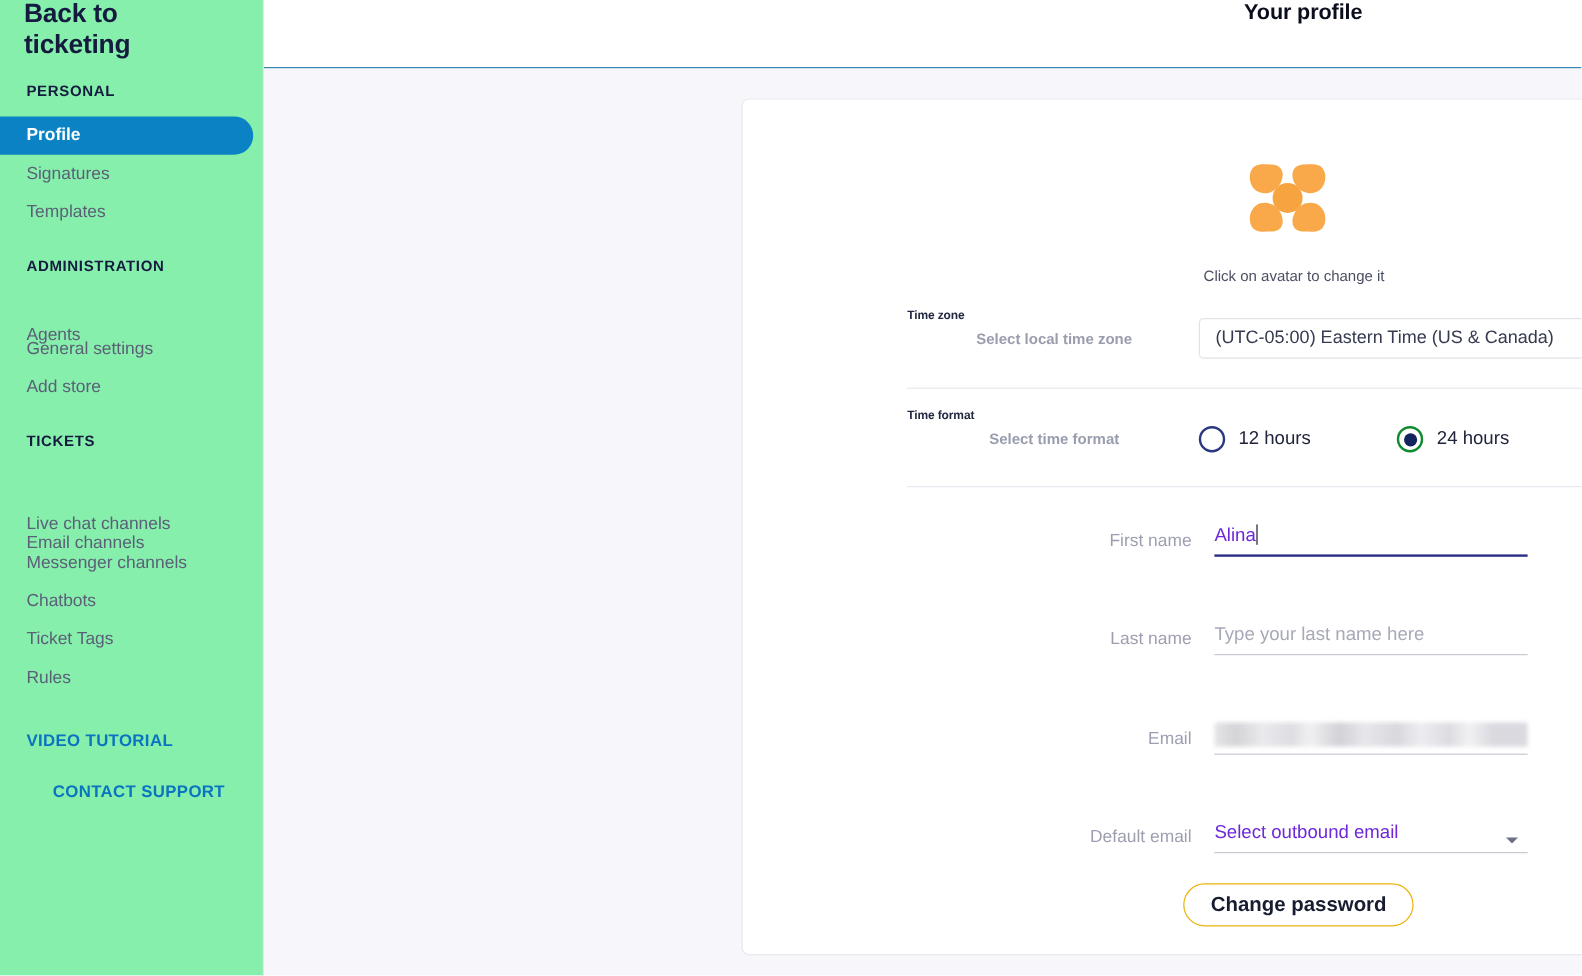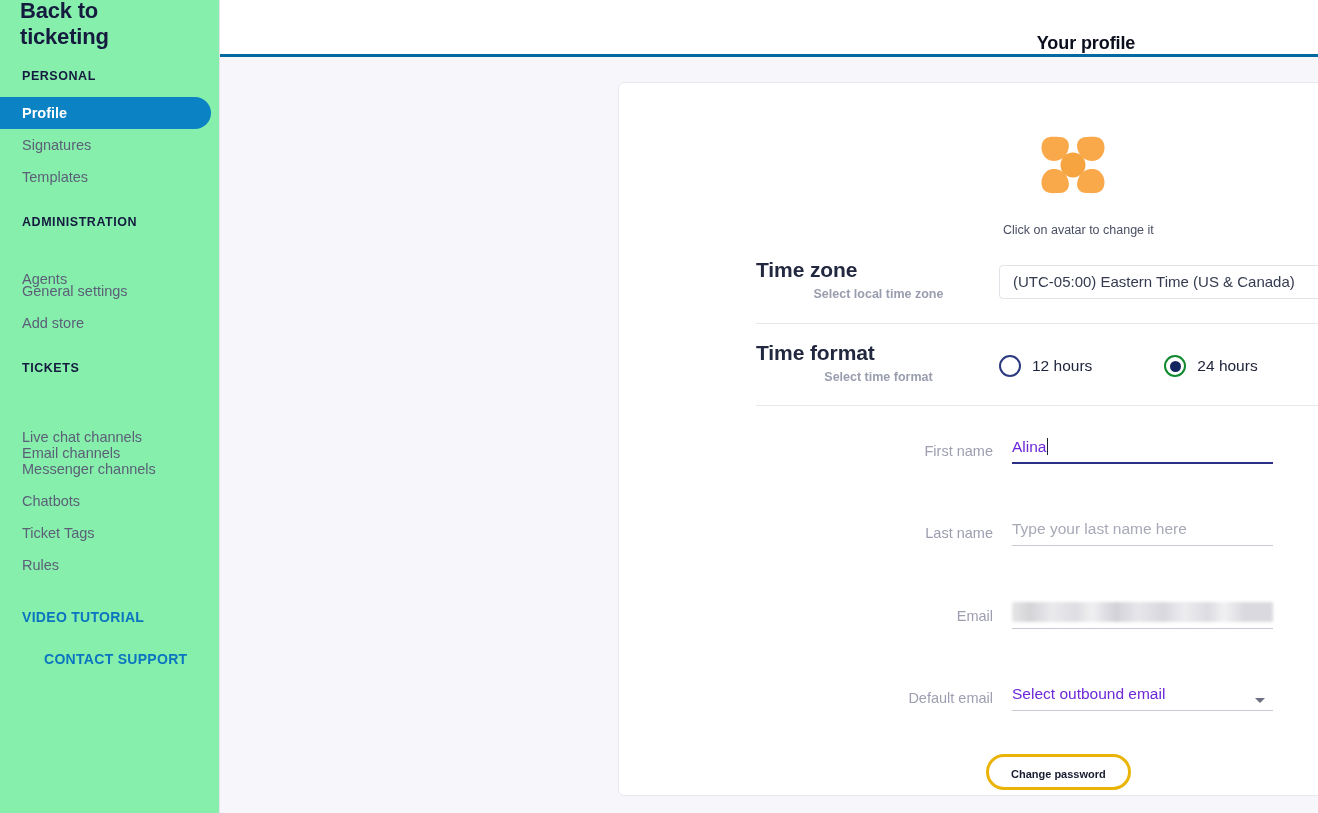--- a/index.html
+++ b/index.html
@@ -83,23 +83,23 @@
   .main {
     flex: 1;
     height: 813px;
     position: relative;
     background: #ffffff;
     overflow: hidden;
   }
   .topbar {
     height: 57px;
     background: #ffffff;
-    border-bottom: 3px solid #0369a1;
-    display: flex;
-    align-items: flex-end;
+    border-bottom: 1px solid #0369a1;
+    display: flex;
+    align-items: flex-start;
     justify-content: center;
     box-sizing: border-box;
   }
   .page-title {
     font-size: 18px;
     font-weight: bold;
     color: #0b0e1c;
     letter-spacing: -0.1px;
     
     margin-left: 634px;
@@ -156,21 +156,21 @@
   
   .setting-row {
     position: absolute;
     left: 137px;   
     right: 0;
     display: flex;
     align-items: flex-start;
   }
   .setting-label-block { width: 245px; }
   .setting-title {
-    font-size: 21px;
+    font-size: 10px;
     font-weight: bold;
     color: #22283f;
     letter-spacing: -0.1px;
     line-height: 1;
   }
   .setting-sub {
     font-size: 12.5px;
     font-weight: bold;
     color: #9a9dae;
     margin-top: 8px;
@@ -315,27 +315,27 @@
     width: 0; height: 0;
     border-left: 5px solid transparent;
     border-right: 5px solid transparent;
     border-top: 5px solid #6d7082;
   }
 
   
   .change-pass-btn {
     position: absolute;
     left: 367px;  
-    top: 671px;   
+    top: 653px;   
     height: 36px;
     padding: 0 22px;
-    border: 3px solid #eab308;
+    border: 1px solid #eab308;
     border-radius: 18px;
     background: #ffffff;
-    font-size: 11px;
+    font-size: 17px;
     font-weight: bold;
     color: #171c30;
     cursor: pointer;
     font-family: "Liberation Sans", sans-serif;
     line-height: 34px;
   }
 </style>
 </head>
 <body>
 

